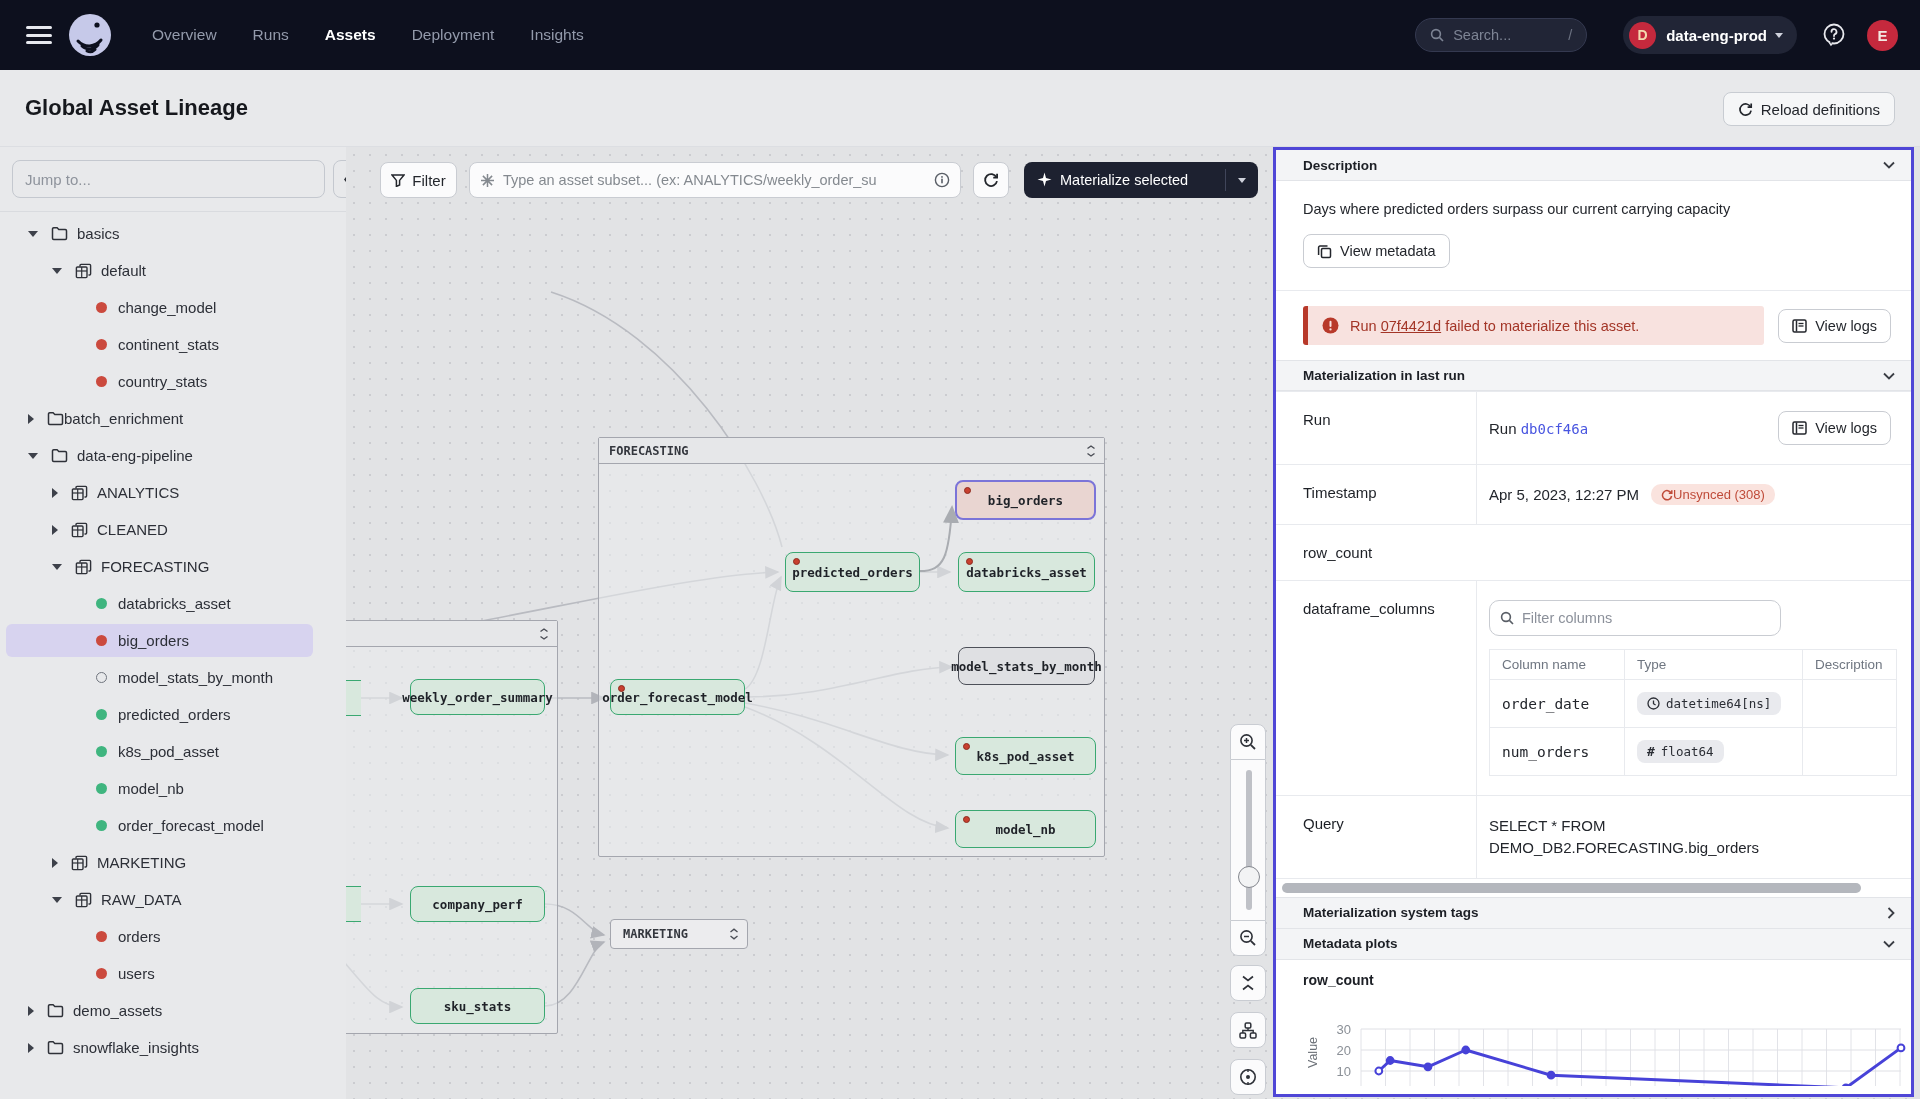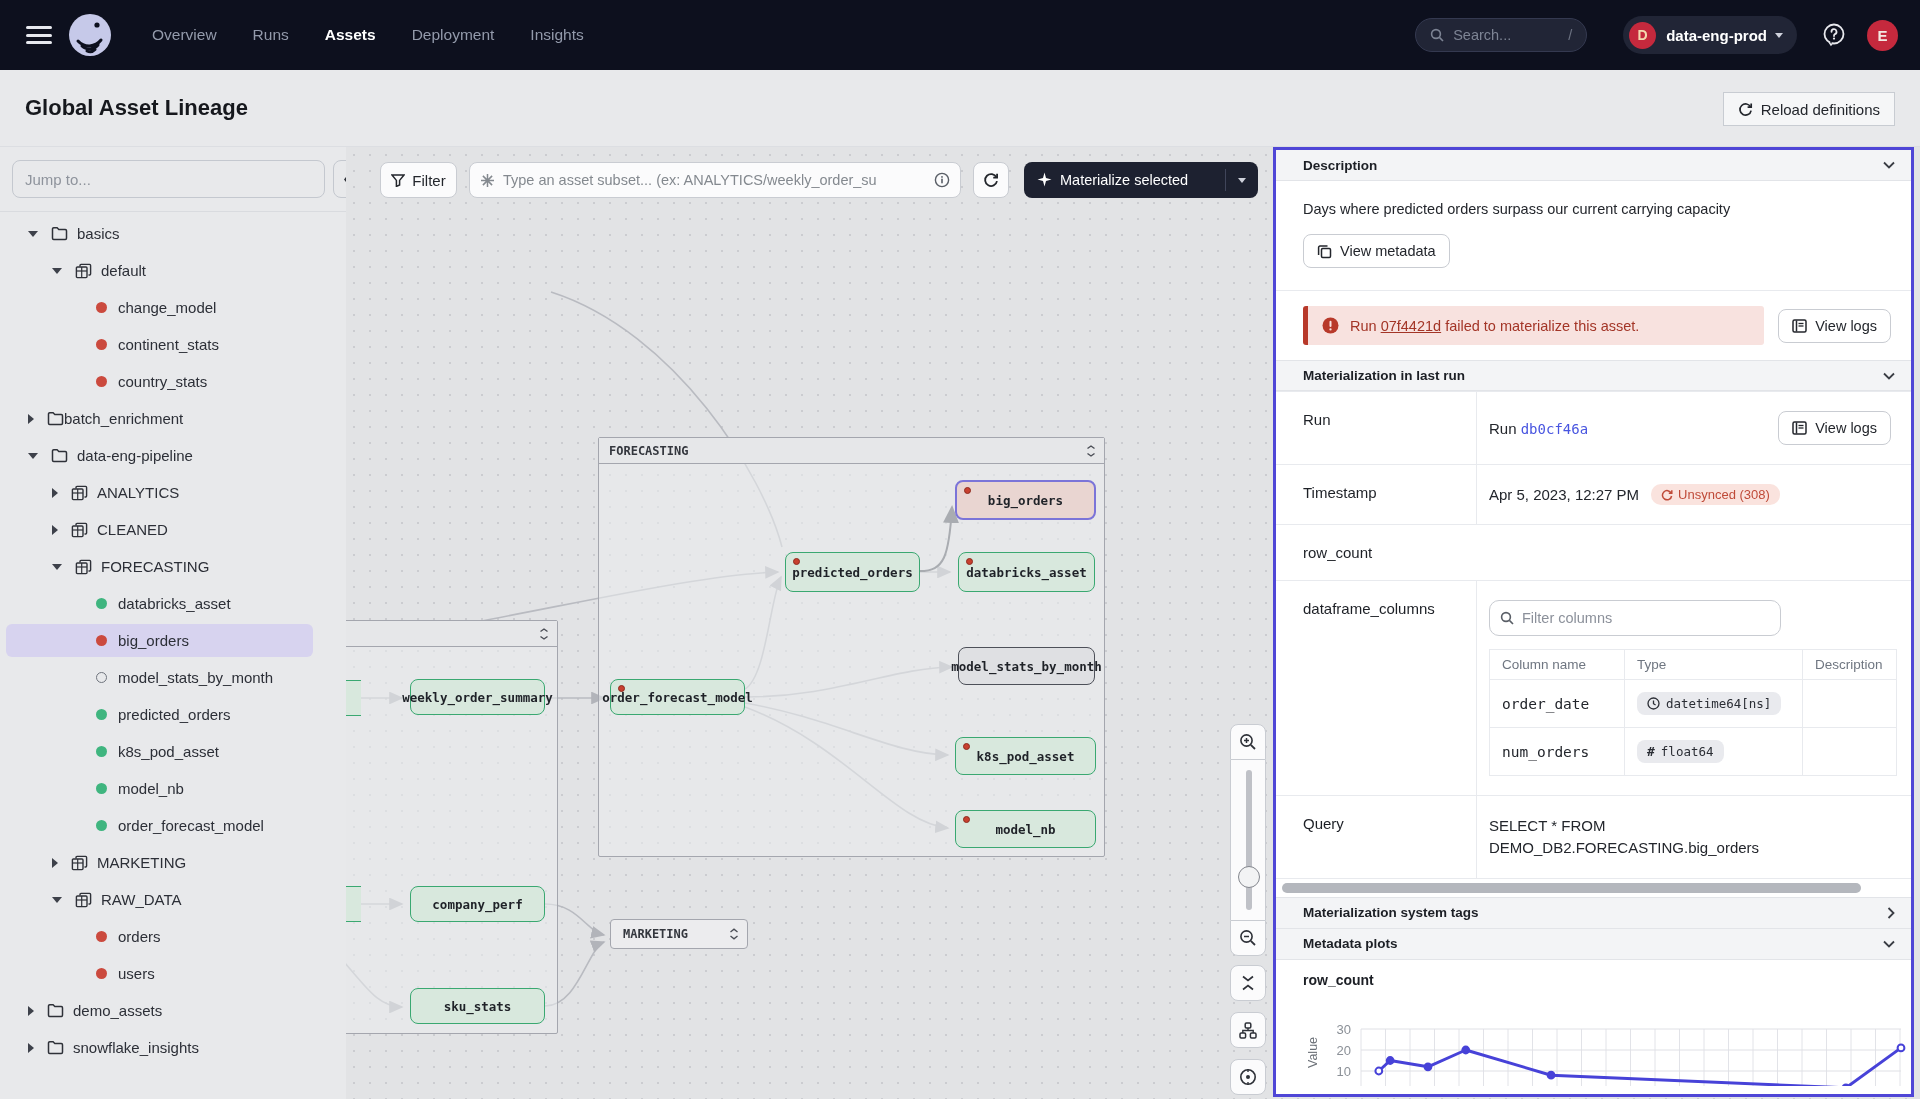--- a/index.html
+++ b/index.html
@@ -27,21 +27,21 @@
   #deploy-name { color:#fff; font-weight:bold; font-size:15px; margin:0 8px 0 10px; }
   #help-btn { margin-left:24px; cursor:pointer; }
   #avatar { width:31px; height:31px; border-radius:50%; background:#c5293d; color:#f3e9e2; font-weight:bold; font-size:15px;
     display:flex; align-items:center; justify-content:center; margin:0 22px 0 20px; cursor:pointer; }
 
   
   #page-header { position:absolute; left:0; top:70px; width:1920px; height:77px; background:#e8e9eb;
     display:flex; align-items:center; border-bottom:1px solid #dcdee2;}
   #page-title { font-size:22px; font-weight:bold; color:#16181d; margin-left:25px; }
   #reload-btn { position:absolute; right:25px; top:22px; height:34px; background:#f5f6f7; border:1px solid #c8ccd2;
-    border-radius:0; display:flex; align-items:center; gap:8px; padding:0 14px; font-size:15px; cursor:pointer; }
+    border-radius:8px; display:flex; align-items:center; gap:8px; padding:0 14px; font-size:15px; cursor:pointer; }
 
   
   #sidebar { position:absolute; left:0; top:147px; width:384px; height:952px; background:#e8e9eb;
     border-right:1px solid #d2d4d9; }
   #sidebar-top { display:flex; gap:8px; padding:13px 12px; border-bottom:1px solid #d9dbdf; }
   #jump-input { flex:1; height:38px; border:1px solid #c4c8cf; border-radius:8px; background:transparent;
     padding:0 12px; font-size:15px; color:#3a3e46; font-family:"Liberation Sans",sans-serif;}
   #jump-input::placeholder { color:#8e939c; }
   #collapse-panel-btn { width:38px; height:38px; border:1px solid #c4c8cf; border-radius:8px; background:transparent;
     display:flex; align-items:center; justify-content:center; cursor:pointer; }
@@ -126,21 +126,21 @@
   #error-text { font-size:14.5px; color:#a33527; }
   #error-text a { color:#a33527; cursor:pointer;text-align:right; }
   .viewlogs-btn { height:34px; background:#fff; border:1px solid #c9ccd2; border-radius:8px;
     display:inline-flex; align-items:center; gap:8px; padding:0 13px; font-size:14.5px; cursor:pointer; white-space:nowrap; }
   .meta-row { display:flex; border-top:1px solid #e8eaee; }
   .meta-row:first-of-type { border-top:none; }
   .meta-label { width:200px; flex:none; padding:19px 10px 19px 27px; font-size:15px; color:#1d2026; }
   .meta-value { flex:1; border-left:1px solid #e8eaee; padding:19px 12px 19px 12px; font-size:15px; color:#23262c;
     display:flex; align-items:flex-start; }
   .runid { color:#4855e0; font-size:14px; }
-  .badge-unsynced { display:inline-flex; align-items:center; gap:5px; background:#fae3de; color:#bf4a38;
+  .badge-unsynced { display:inline-flex; align-items:center; background:#fae3de; color:#bf4a38;
     border-radius:10px; padding:3px 10px; font-size:13px; margin-left:12px; }
   #filter-columns { width:292px; height:36px; border:1px solid #c9ccd2; border-radius:10px; display:flex; align-items:center;
     padding:0 10px; color:#8b909a; font-size:14.5px; background:#fff; }
   #filter-columns input { border:none; outline:none; flex:1; margin-left:8px; font-size:14.5px;
     font-family:"Liberation Sans",sans-serif; color:#3a3e46;}
   #filter-columns input::placeholder { color:#8b909a; }
   #cols-table { margin-top:13px; border:1px solid #000000; border-collapse:collapse; width:408px; }
   #cols-table th { font-weight:normal; color:#6f7681; font-size:13.5px; text-align:left; padding:7px 12px;
     border:1px solid #e8eaee; }
   #cols-table td { padding:12px 12px; border:1px solid #e8eaee; font-size:15px; }

